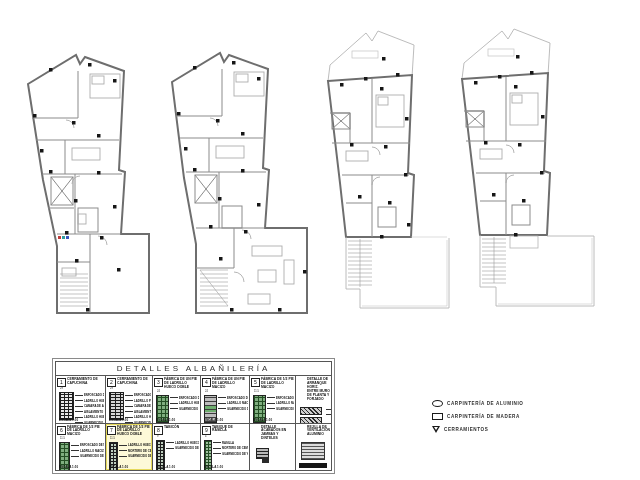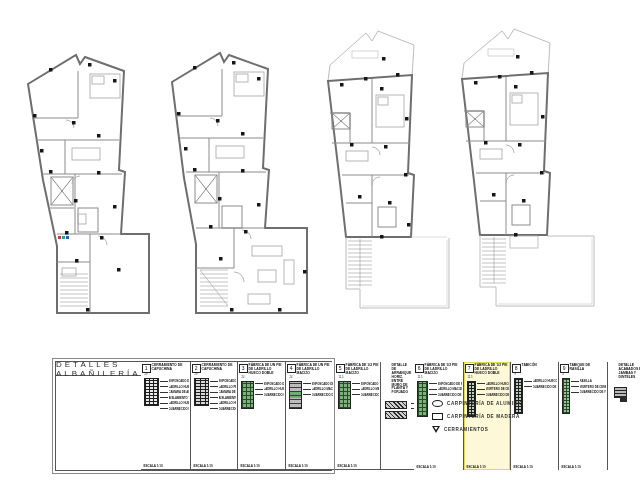--- a/index.html
+++ b/index.html
@@ -5,21 +5,21 @@
   html,body{margin:0;padding:0;}
   body{width:640px;height:480px;background:#ffffff;overflow:hidden;
        font-family:"Liberation Sans", sans-serif;position:relative;}
   .sheet{position:absolute;inset:0;background:#fff;}
   .plan{position:absolute;}
   .plan svg{display:block;}
 
   
   .details{position:absolute;left:55px;top:361px;width:277px;height:110px;
            border:1px solid #555;outline:1px solid #8a8a8a;outline-offset:2px;
-           background:#fff;display:flex;box-sizing:border-box;}
+           background:#fff;display:flex;flex-direction:column;box-sizing:border-box;}
   .details-title{height:13px;border-bottom:1px solid #555;display:flex;align-items:center;
            justify-content:center;font-size:8px;letter-spacing:3px;color:#2d2d2d;}
   .drow{display:flex;flex:1;min-height:0;}
   .drow1{border-bottom:1px solid #555;}
   .dcell{border-right:1px solid #555;box-sizing:border-box;display:flex;flex-direction:column;
          padding:1px 1px 0 1px;overflow:hidden;background:#fff;}
   .dcell:last-child{border-right:none;}
   .dcell.hl{background:#fdf9d8;box-shadow:0 0 0 1px #e6d95a inset;}
   .cw0{width:50px;} .cw1{width:47px;} .cw2{width:48px;} .cw3{width:49px;}
   .cw4{width:46px;} .cw5{width:33px;flex:1;}

